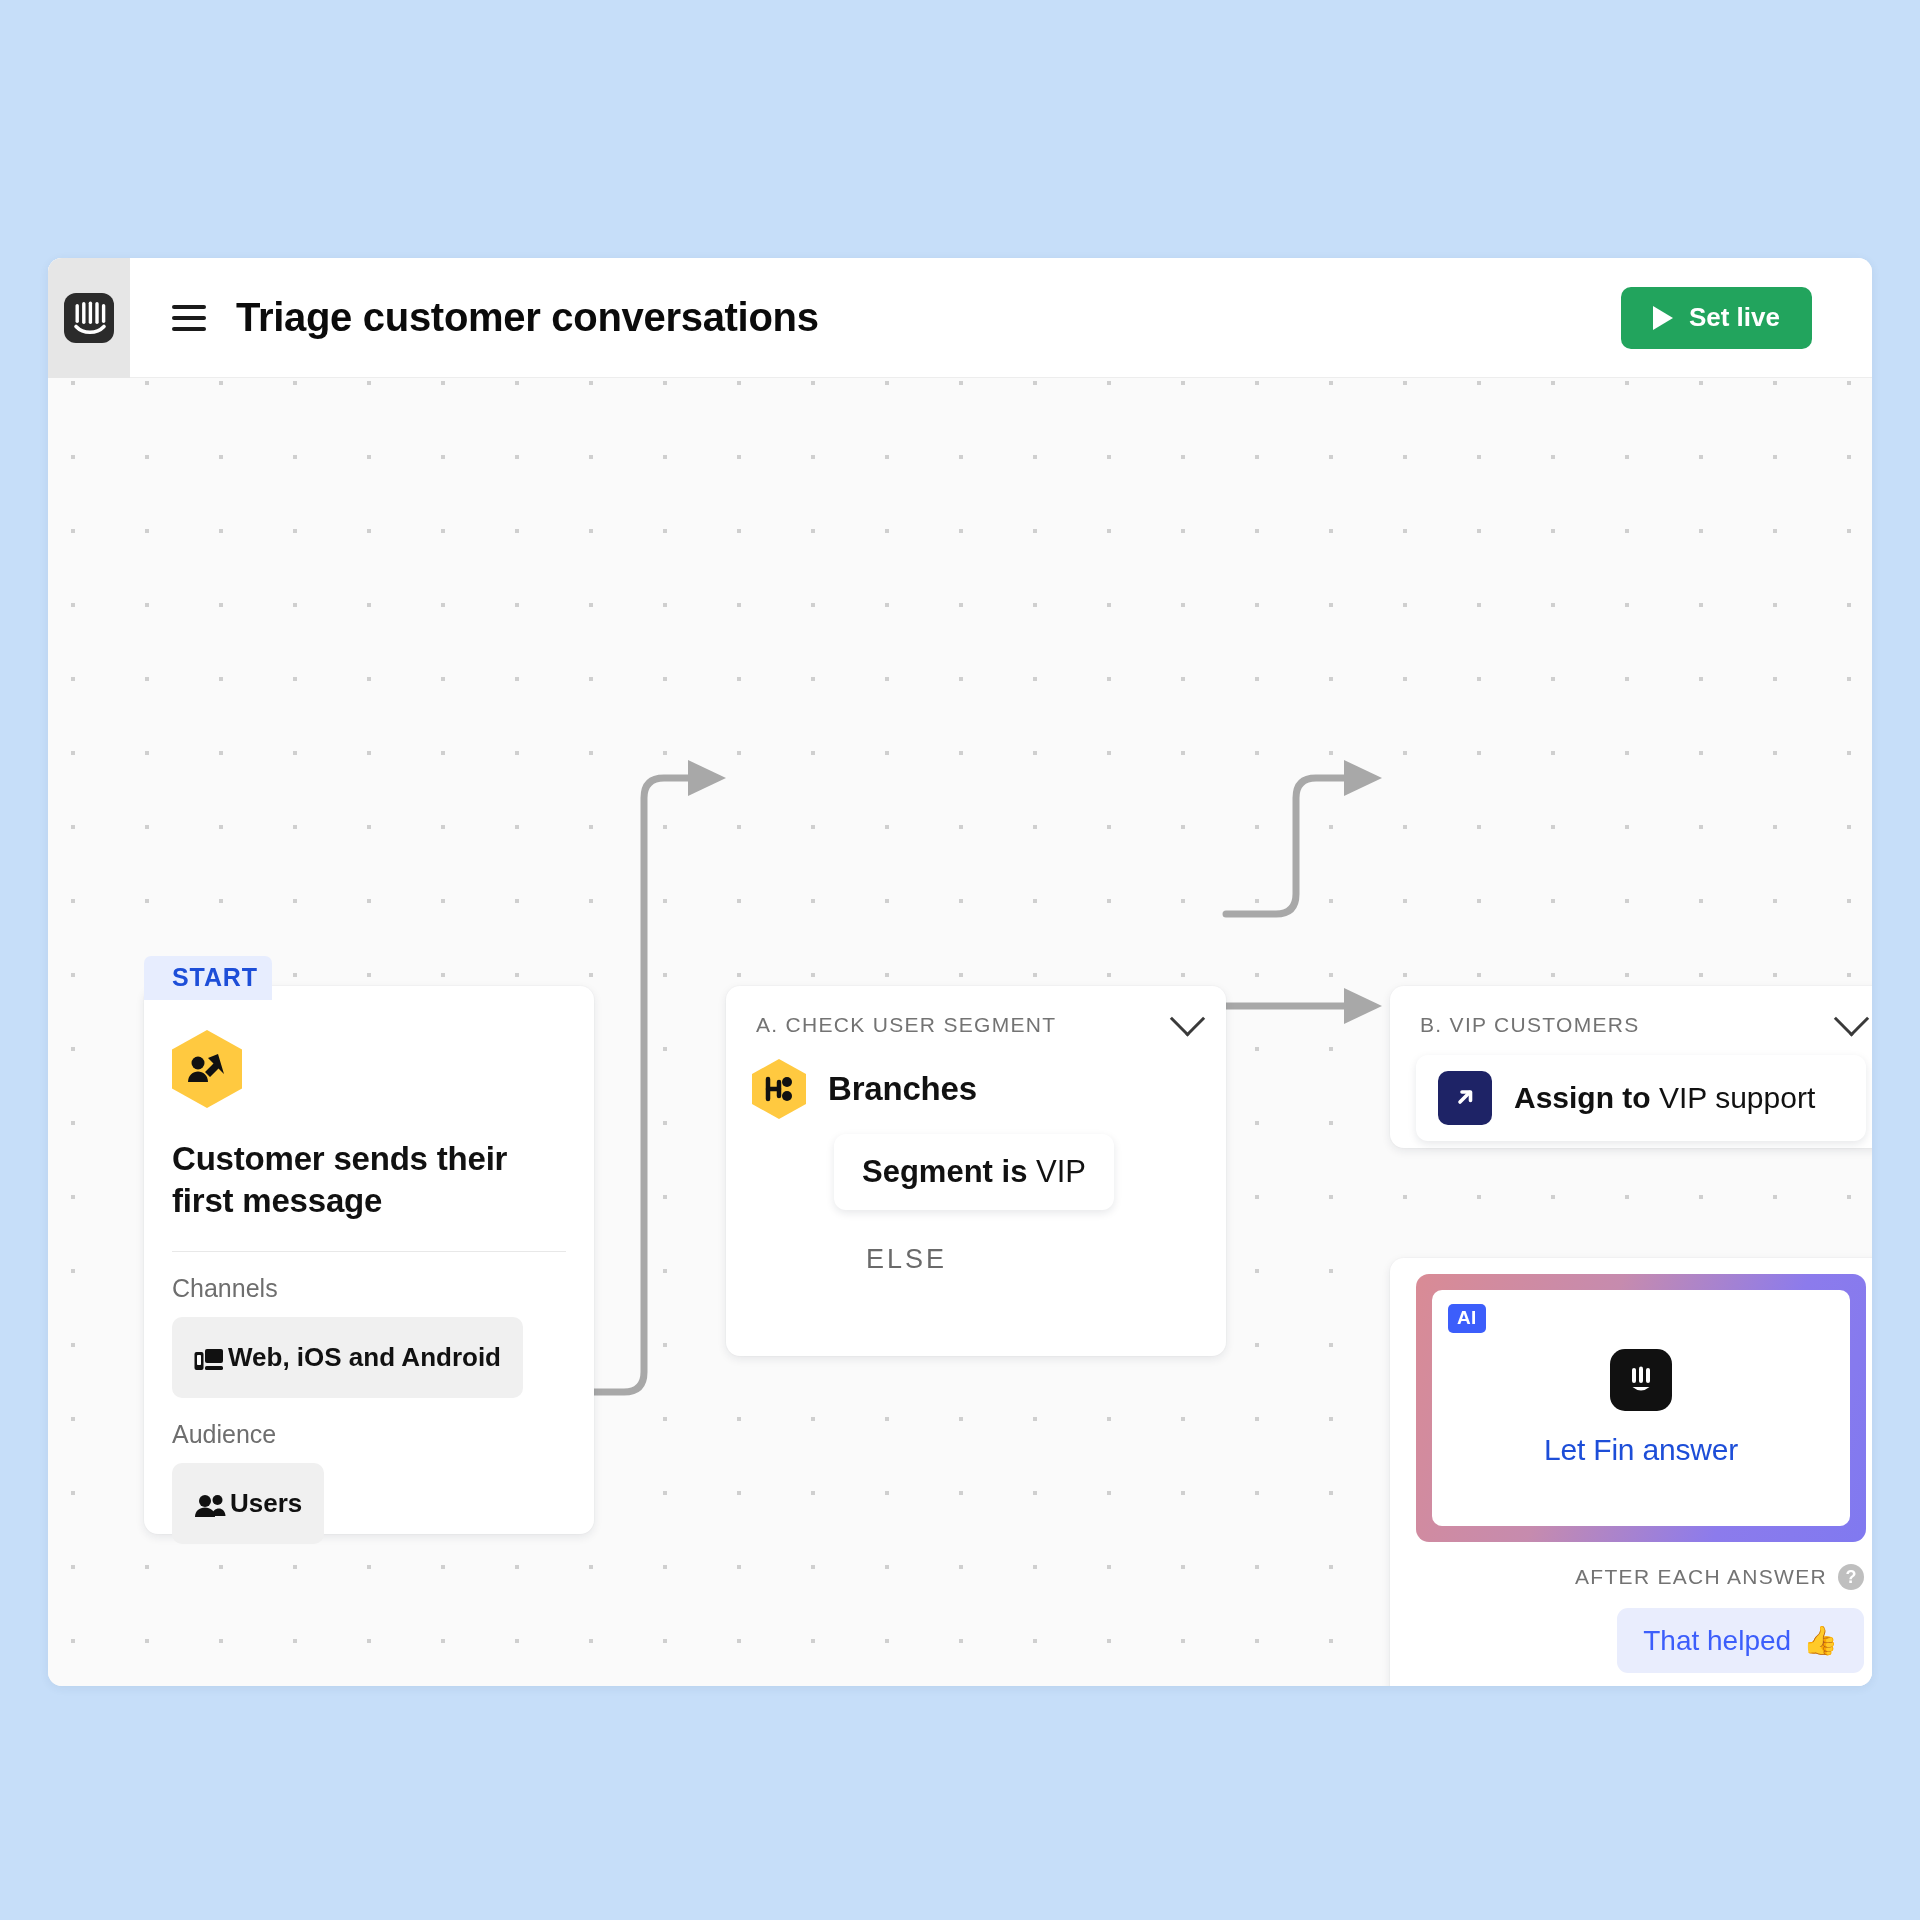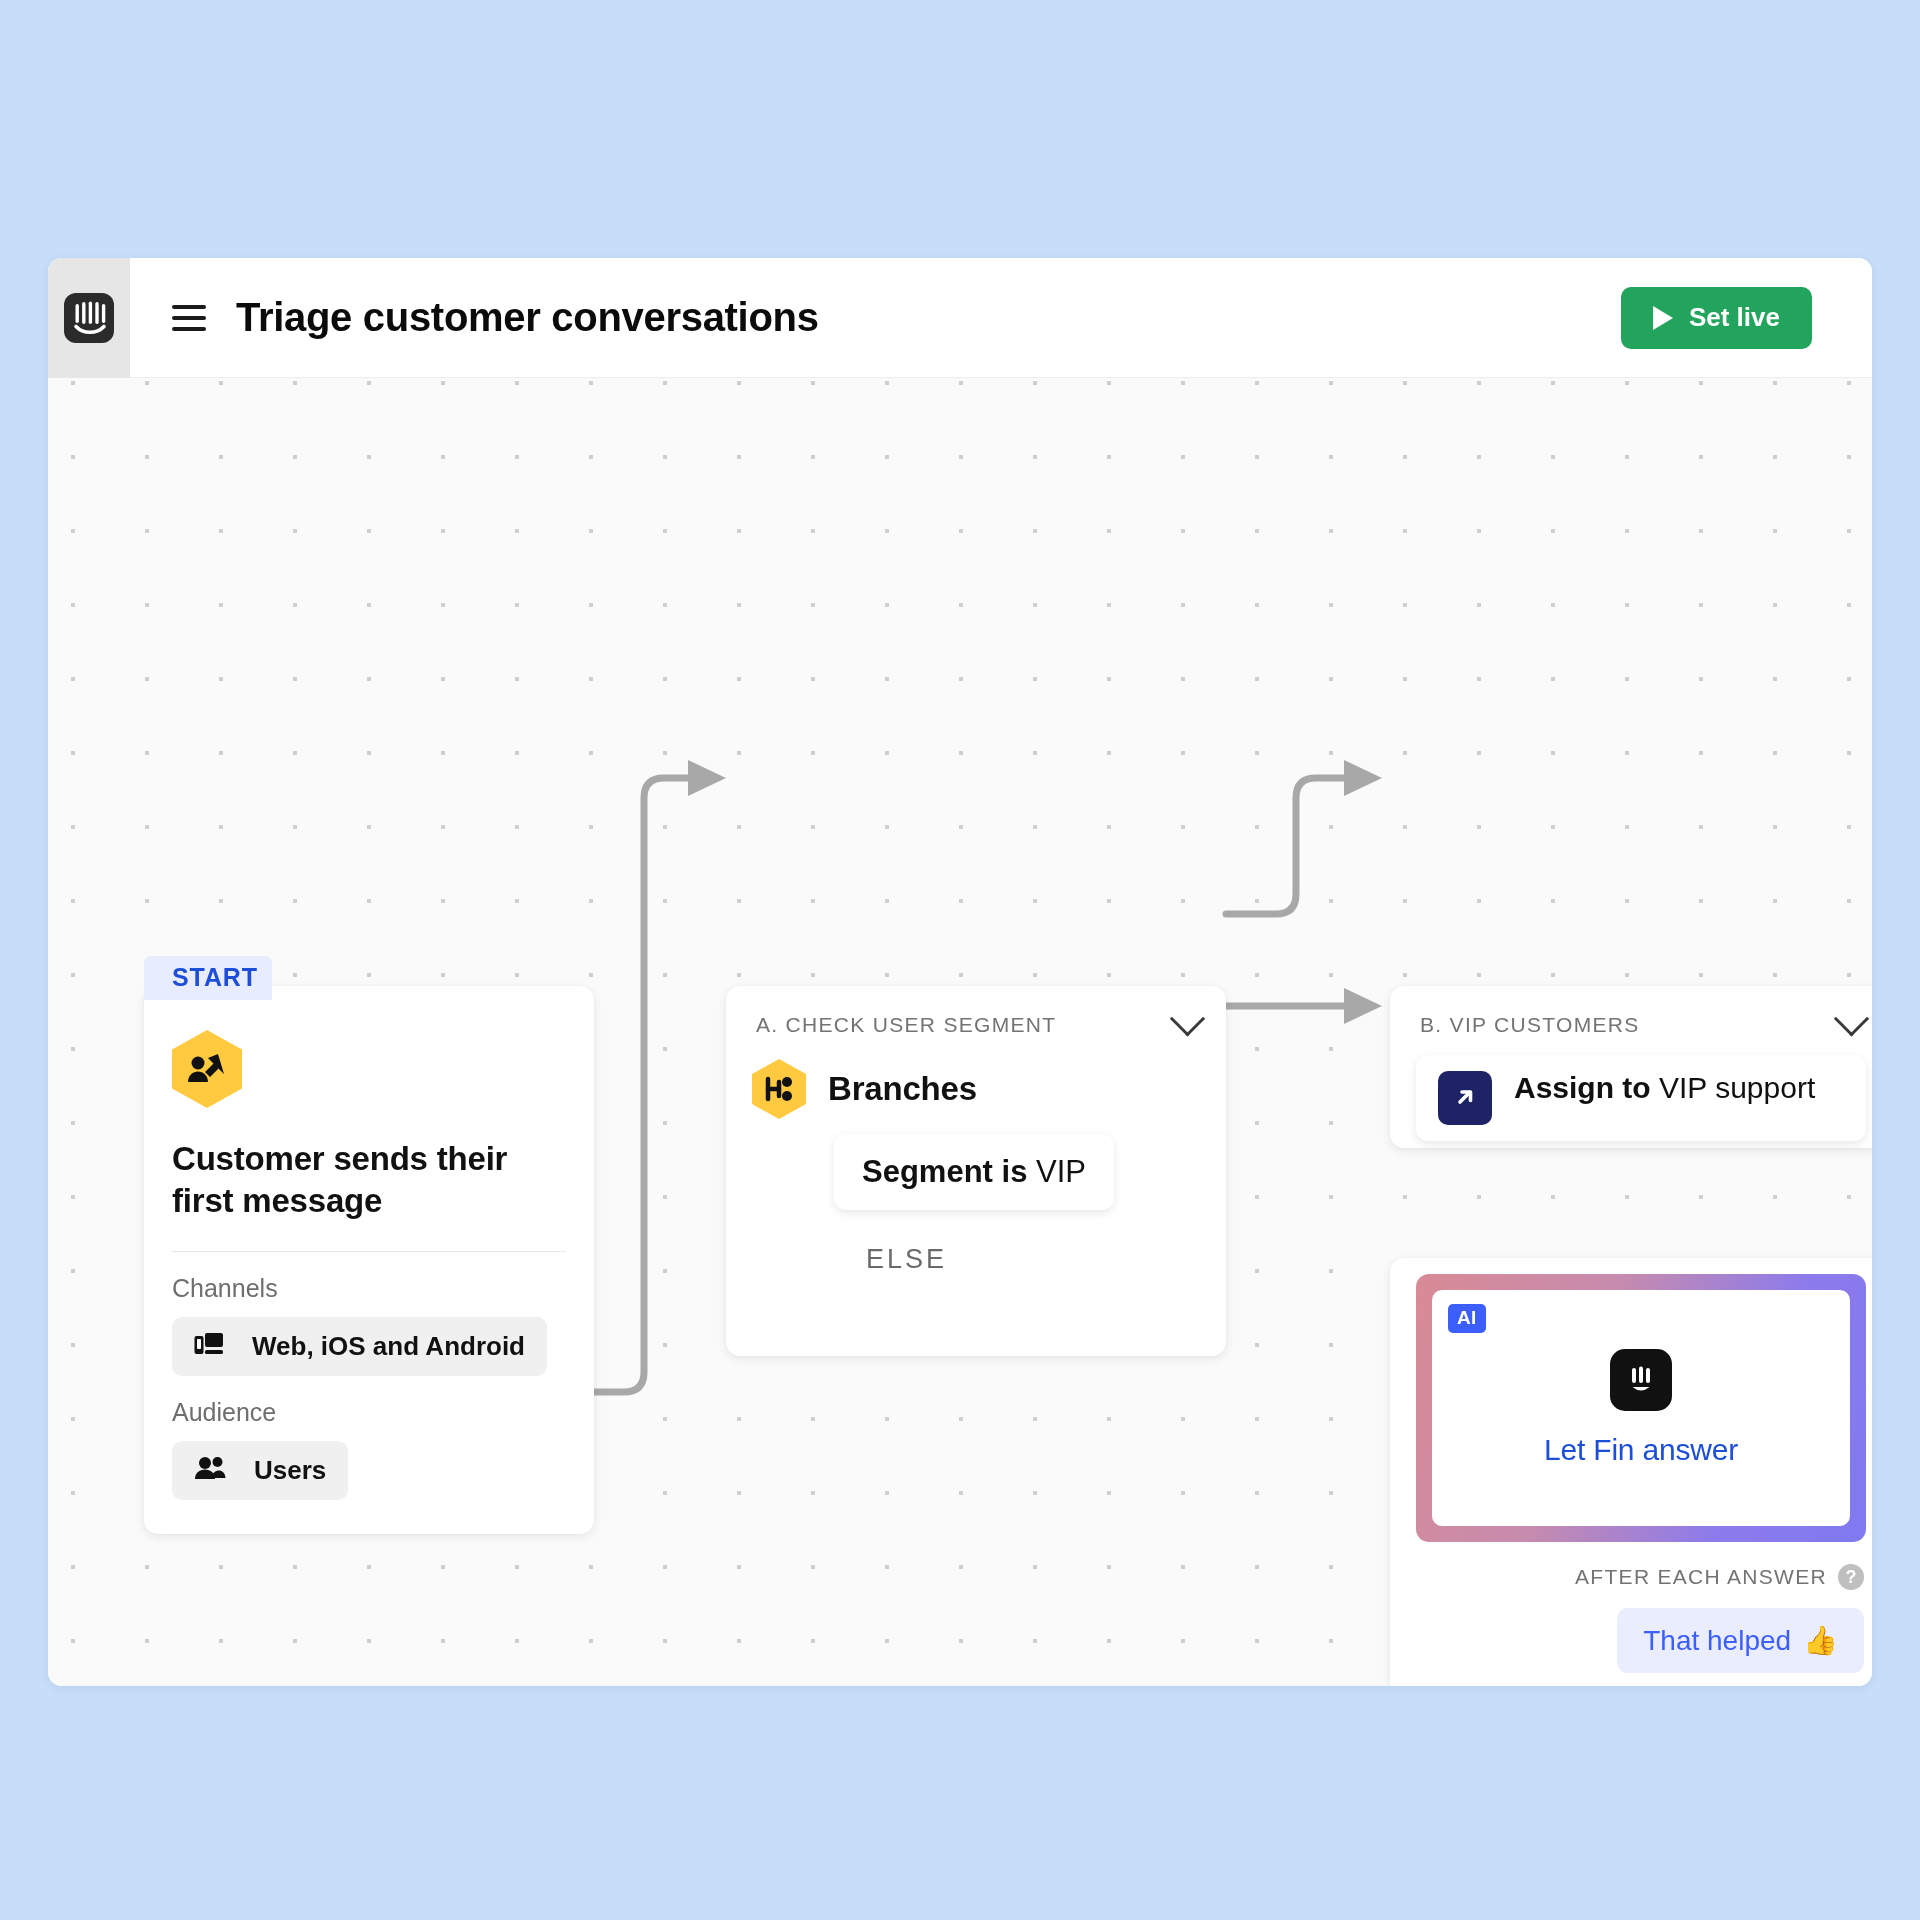--- a/index.html
+++ b/index.html
@@ -171,26 +171,26 @@
     height: 1px;
     background: #E8E8E8;
   }
   .field-label {
     margin: 22px 28px 0 28px;
     font-size: 25px;
     color: #6E6E6E;
   }
   .chip {
     display: inline-flex;
-    align-items: flex-start;
-    gap: 28px;
+    align-items: flex-end;
+    gap: 4px;
     margin: 14px 0 0 28px;
     background: #F0F0F0;
     border-radius: 10px;
-    padding: 14px 22px;
+    padding: 25px 22px;
     font-size: 26px;
     font-weight: bold;
     color: #111111;
     cursor: pointer;
   }
   .chip svg { display: block; }
 
   
   .card-a { left: 678px; top: 608px; width: 500px; height: 370px; }
   .card-hdr {
@@ -251,21 +251,21 @@
     top: 258px;
     font-size: 27px;
     letter-spacing: 3px;
     color: #6A6A6A;
   }
 
   
   .card-b { left: 1342px; top: 608px; width: 500px; height: 162px; }
   .action-pill {
     display: flex;
-    align-items: flex-start;
+    align-items: center;
     gap: 22px;
     margin: 18px 24px 0 26px;
     background: #FFFFFF;
     border-radius: 12px;
     box-shadow: 0 3px 9px rgba(20,30,50,0.10);
     padding: 16px 22px;
     cursor: pointer;
   }
   .icon-sq {
     width: 54px; height: 54px;

